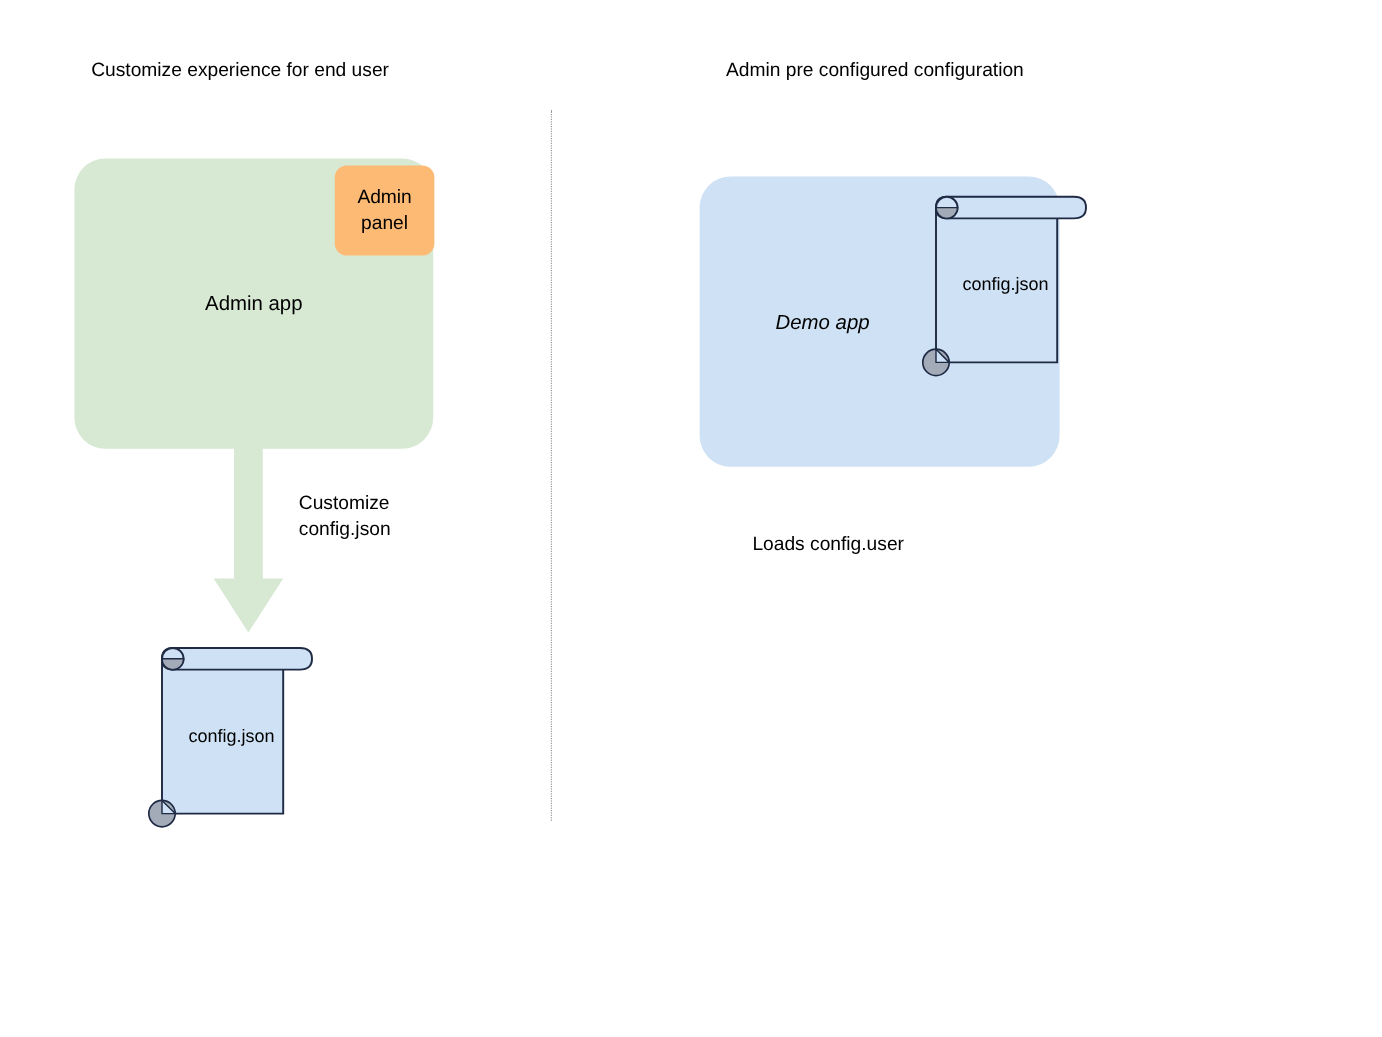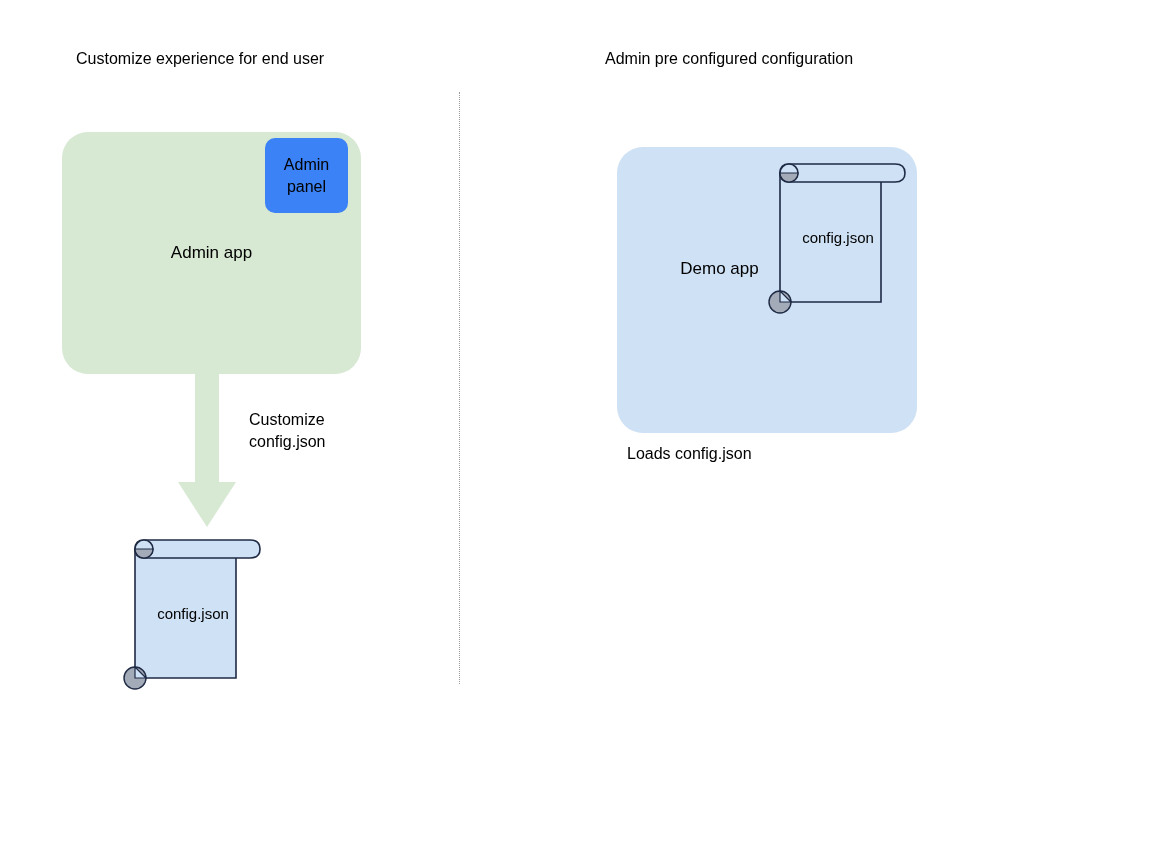--- a/index.html
+++ b/index.html
@@ -53,25 +53,25 @@
     left: 0; right: 0;
     top: 110px;
     text-align: center;
     font-size: 17px;
     color: #000;
   }
 
   
   #admin-panel {
     position: absolute;
-    left: 265px;
+    left: 279px;
     top: 138px;
     width: 83px;
     height: 75px;
-    background: #3b82f6;
+    background: #fdba74;
     border-radius: 10px;
     display: flex;
     align-items: center;
     justify-content: center;
   }
   #admin-panel-label {
     color: #000;
     font-size: 16px;
     line-height: 22px;
     text-align: center;
@@ -91,26 +91,27 @@
     left: 249px;
     top: 409px;
     font-size: 16px;
     line-height: 22px;
     white-space: pre-line;
   }
 
   
   #demo-app {
     position: absolute;
-    left: 617px;
+    left: 583px;
     top: 147px;
     width: 300px;
-    height: 286px;
+    height: 242px;
     background: #cfe1f4;
     border-radius: 26px;
+    font-style: italic;
   }
   #demo-app-label {
     position: absolute;
     left: 0;
     top: 111px;
     width: 205px;
     text-align: center;
     font-size: 17px;
     color: #000;
   }
@@ -191,15 +192,15 @@
       <path d="M9,18 L9,139 Q9,147 17,147 L110,147 L110,18 Z" fill="#cfe1f4" stroke="#1f2a44" stroke-width="1.6"></path>
       <path d="M18,9 L124,9 Q134,9 134,18 Q134,27 124,27 L18,27 Q9,27 9,18 Q9,9 18,9 Z" fill="#cfe1f4" stroke="#1f2a44" stroke-width="1.6"></path>
       <circle cx="18" cy="18" r="9" fill="#cfe1f4" stroke="#1f2a44" stroke-width="1.6"></circle>
       <path d="M18,18 L27,18 A9,9 0 0,1 9,18 Z" fill="#a3abb8" stroke="#1f2a44" stroke-width="1.2"></path>
       <circle cx="9" cy="147" r="11" fill="#a3abb8" stroke="#1f2a44" stroke-width="1.4"></circle>
       <path d="M9,147 L20,147 L9,136 Z" fill="#cfe1f4" stroke="#1f2a44" stroke-width="1.2"></path>
     </svg>
     <div class="scroll-label">config.json</div>
   </div>
 
-  <div class="lbl" id="loads-label">Loads config.json</div>
+  <div class="lbl" id="loads-label">Loads config.user</div>
 
 </div>
 
 </body></html>

